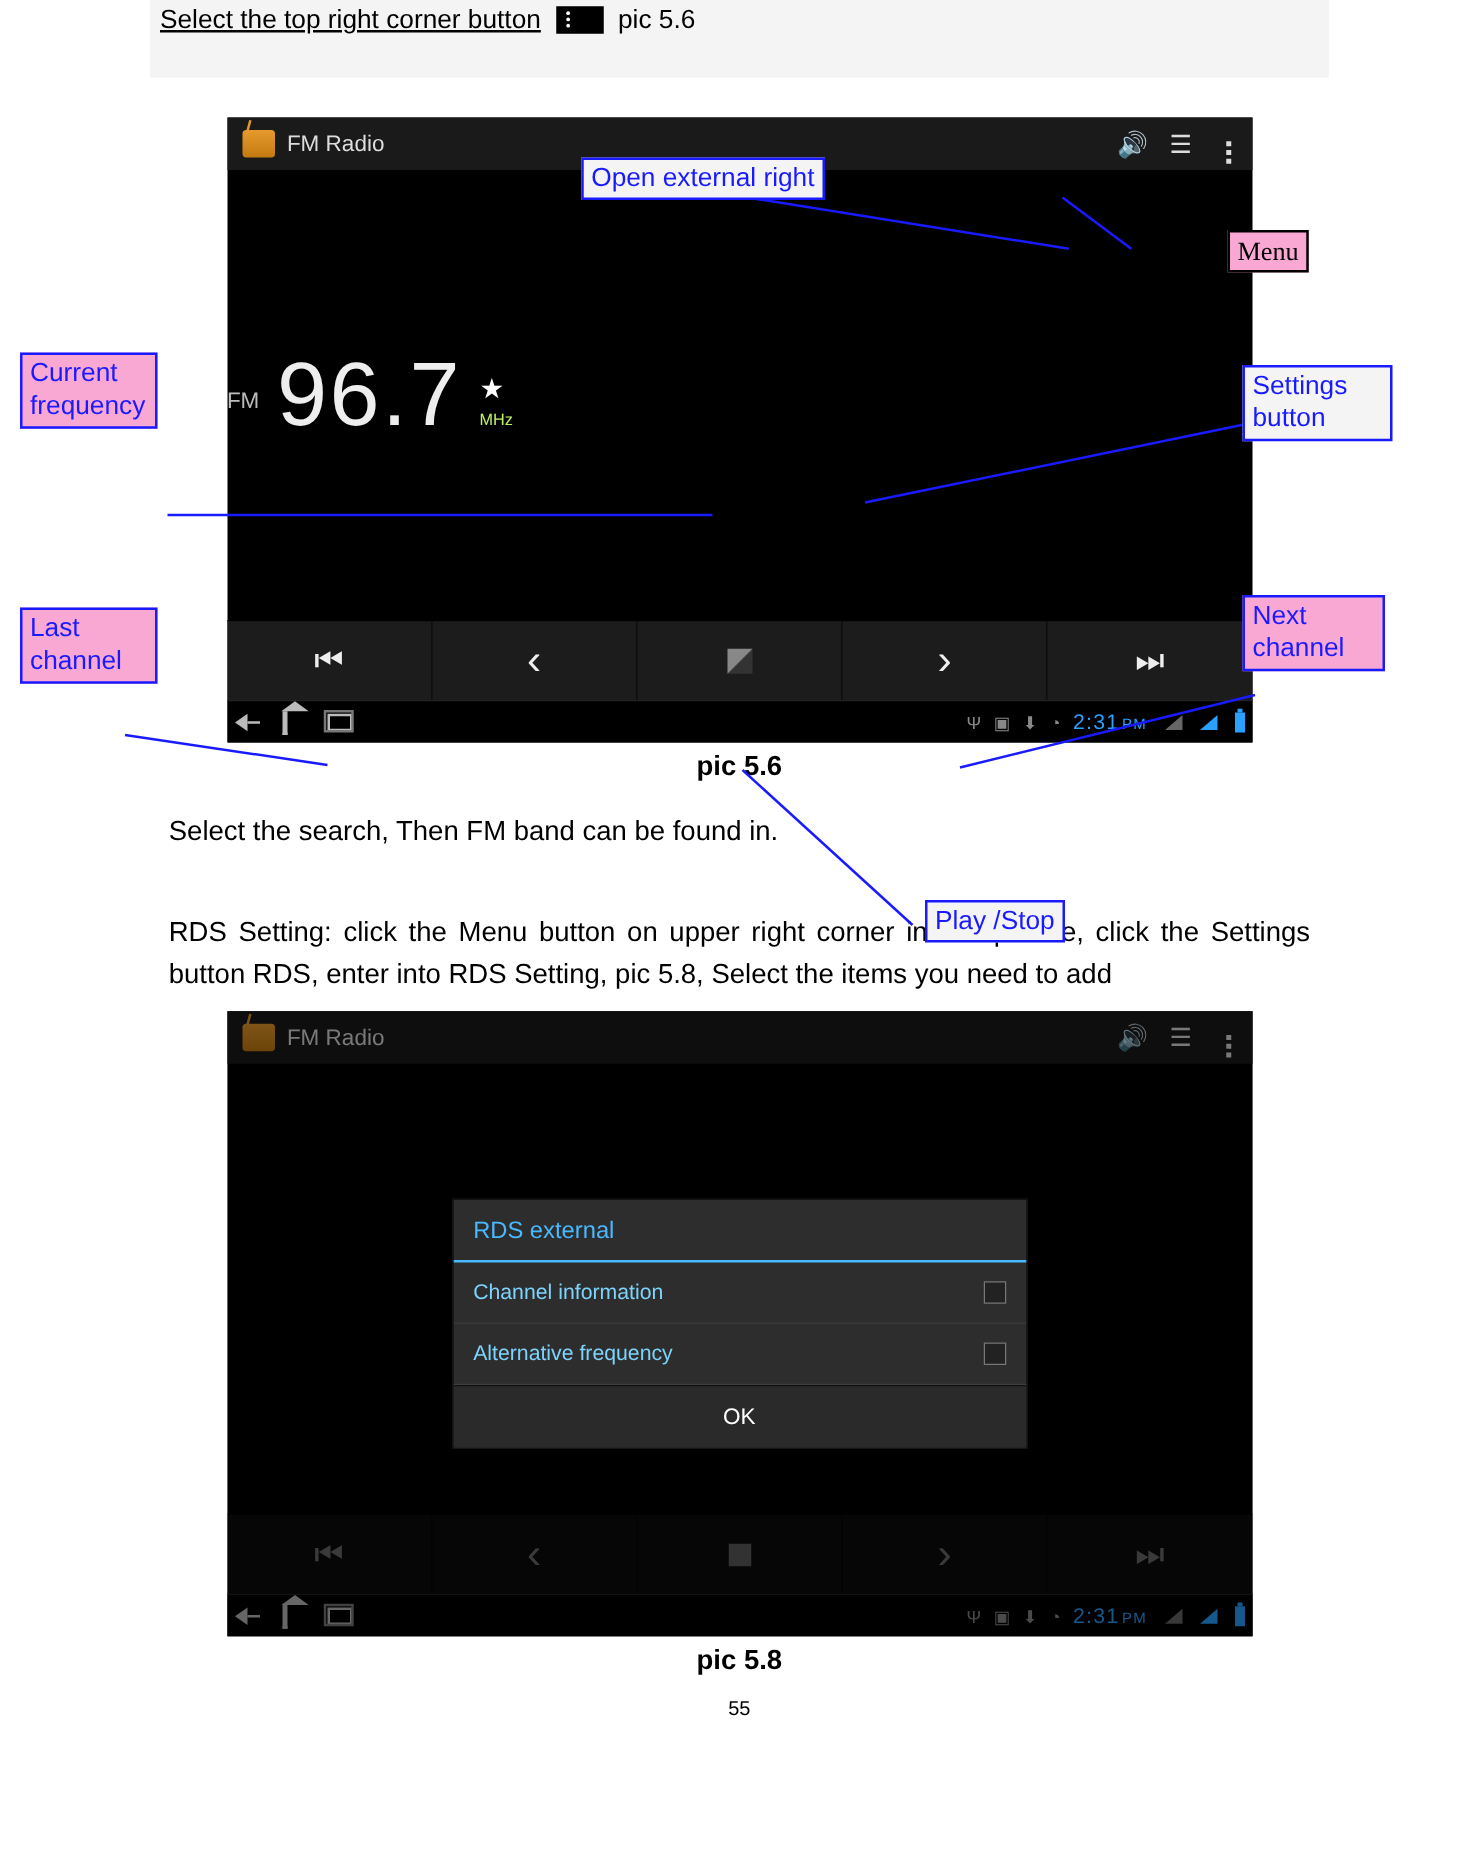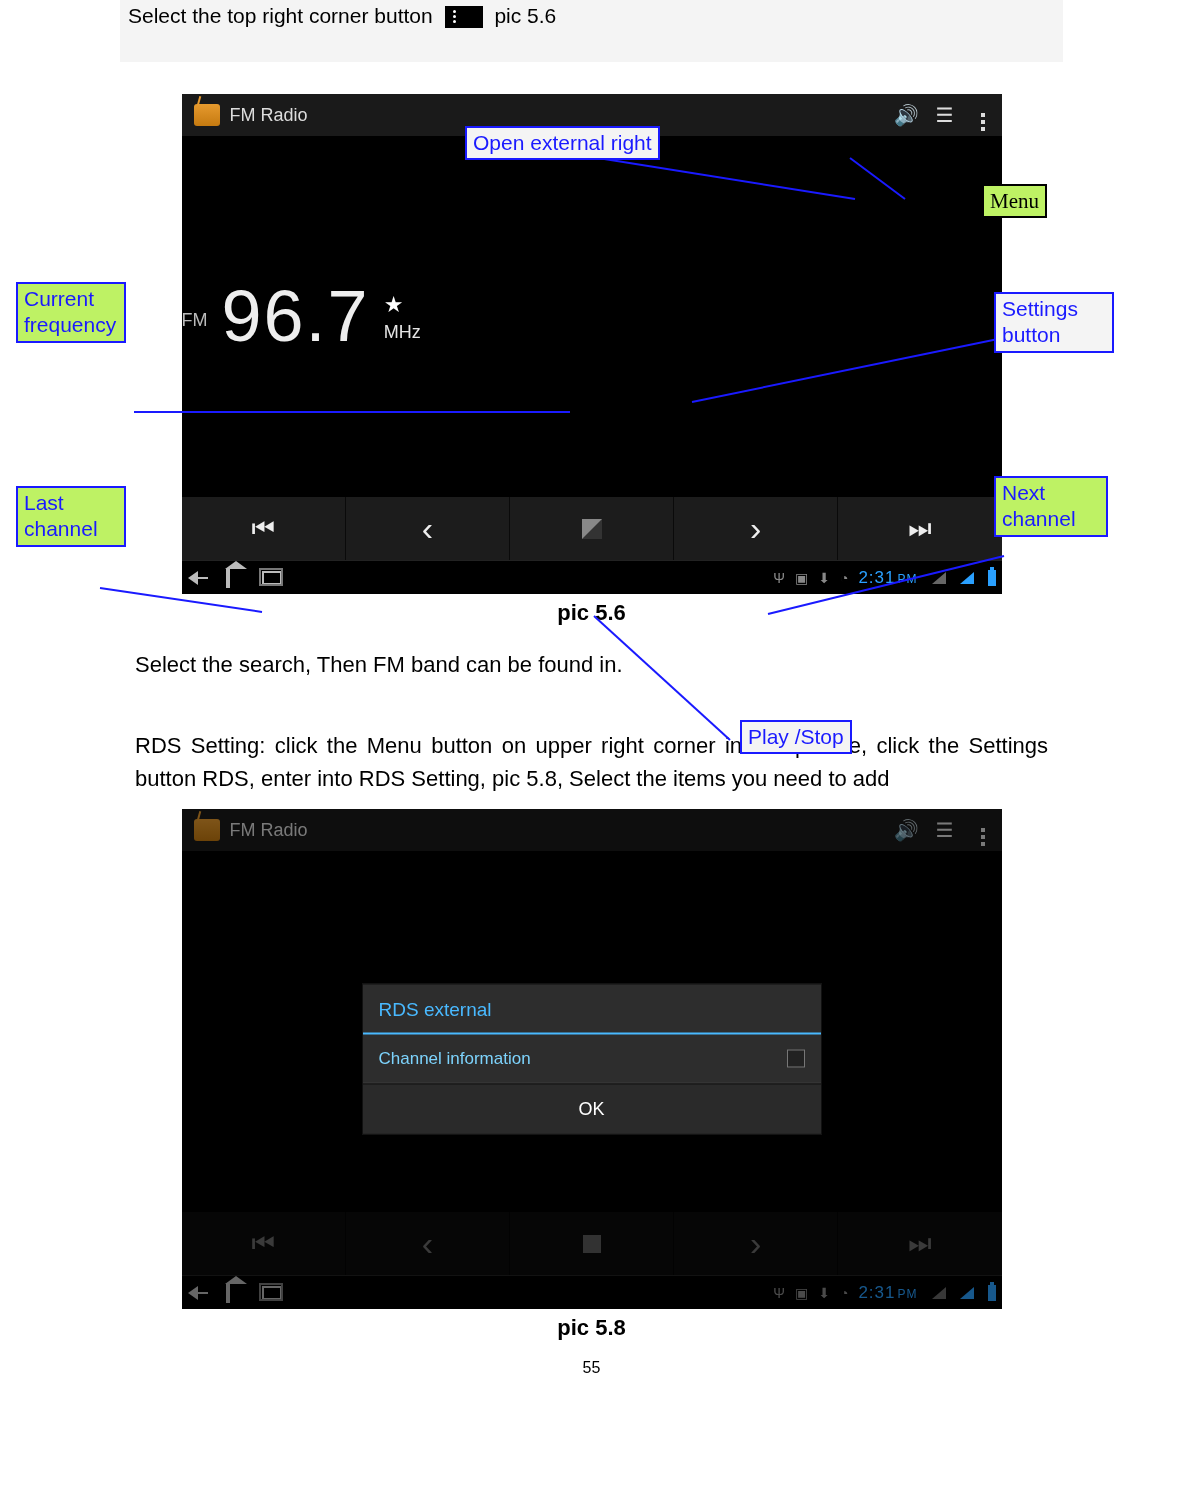--- a/index.html
+++ b/index.html
@@ -13,21 +13,21 @@
   }
 
   
   .top-bar {
     background: #f4f4f4;
     margin: 0 120px 0 120px;
     padding: 4px 8px 24px 8px;
     position: relative;
     height: 62px;
   }
-  .top-bar .lead { display: inline-block; }
+  .top-bar .lead { display: inline-block; text-decoration: underline; }
   .top-bar .tiny-icon-box {
     display: inline-block;
     width: 38px; height: 22px;
     background: #000;
     vertical-align: middle;
     margin: 0 6px;
     position: relative;
   }
   .top-bar .tiny-icon-box::before,
   .top-bar .tiny-icon-box::after {
@@ -41,21 +41,21 @@
   .callout {
     position: absolute;
     border: 2px solid #1a1aff;
     background: #f4f4f4;
     color: #1a1aff;
     font-size: 21px;
     padding: 2px 6px;
     line-height: 1.25;
     z-index: 30;
   }
-  .callout.whitebg { background: #bef264; }
+  .callout.whitebg { background: #f9a8d4; }
   .callout.black { color: #000; border-color: #000; font-family: "Times New Roman", serif; }
 
   
   .leader-svg {
     position: absolute;
     left: 0; top: 0;
     width: 1183px; height: 650px;
     pointer-events: none;
     z-index: 20;
   }
@@ -106,21 +106,21 @@
     align-items: flex-start;
     justify-content: center;
     color: #eee;
     position: relative;
   }
   .freq-row { display: flex; align-items: flex-end; gap: 14px; }
   .fm-label { font-size: 18px; color:#bbb; margin-bottom: 26px; }
   .freq-big { font-size: 72px; font-weight: 300; letter-spacing: 2px; }
   .mhz-col { display:flex; flex-direction:column; align-items:flex-start; gap:4px; margin-bottom:14px;}
   .star { color:#fff; font-size:22px; }
-  .mhz { font-size:18px; color:#e5e5e5; }
+  .mhz { font-size:13px; color:#bef264; }
 
   .ctrlbar {
     height: 64px;
     background: #1c1c1c;
     display:flex;
     border-top:1px solid #000;
   }
   .ctrlbar .cbtn {
     flex:1; display:flex; align-items:center; justify-content:center;
     color:#eee; font-size:26px; border-right:1px solid #0a0a0a;
@@ -374,19 +374,23 @@
     <span class="sig-tri"></span>
     <span class="batt"></span>
   </div>
 
   <div class="dialog">
     <div class="d-title">RDS external</div>
     <div class="d-row">
       <span>Channel information</span>
       <span class="d-chk"></span>
     </div>
+    <div class="d-row">
+      <span>Alternative frequency</span>
+      <span class="d-chk"></span>
+    </div>
     <div class="d-ok">OK</div>
   </div>
 </div>
 
 <div class="caption">pic 5.8</div>
 
 <div class="pageno">55</div>
 
 </body></html>

